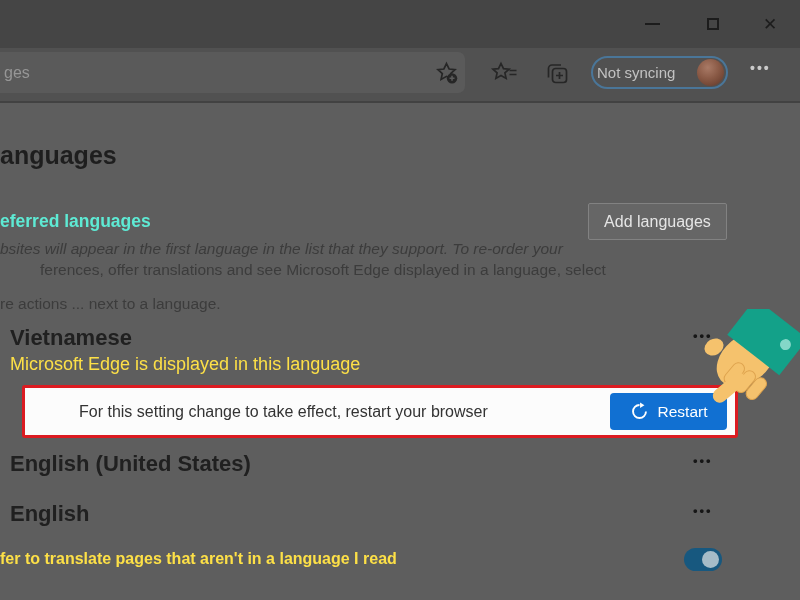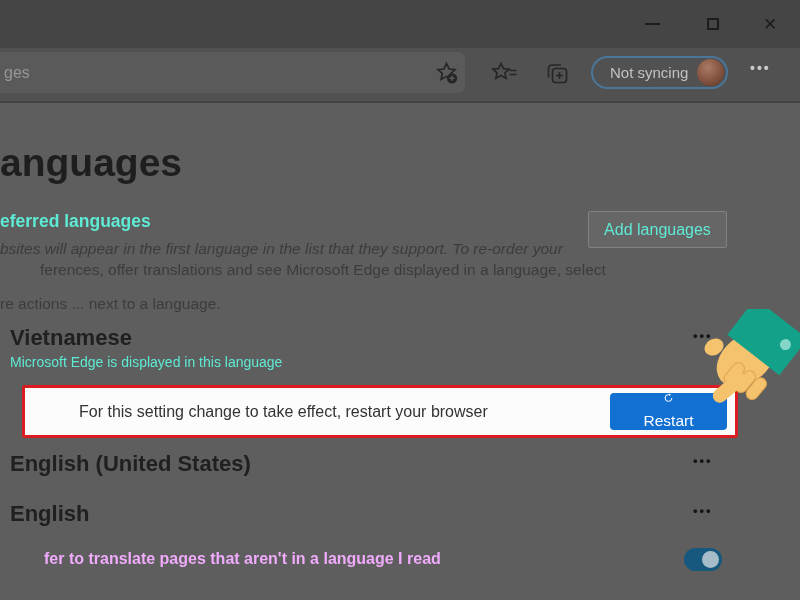--- a/index.html
+++ b/index.html
@@ -13,45 +13,45 @@
   .min-glyph { width:15px; height:2px; background:#1c1c1c; }
   .max-glyph { width:12px; height:12px; border:2px solid #1c1c1c; }
   .close-glyph { font-size:17px; color:#1c1c1c; line-height:1; }
 
   
   .toolbar { left:0; top:48px; width:800px; height:53px; background:#515151; }
   .addressbar { left:0; top:52px; width:465px; height:41px; background:#5a5a5a; border-radius:0 7px 7px 0; }
   .address-text { position:absolute; left:4px; top:0; height:41px; display:flex; align-items:center; color:#969696; font-size:16px; }
   .tb-icon { position:absolute; display:flex; align-items:center; justify-content:center; }
   .pill { left:591px; top:56px; width:137px; height:33px; border:2px solid #4a7699; border-radius:17px; display:flex; align-items:center; }
-  .pill-label { margin-left:17px; color:#c2c2c2; font-size:15px; }
+  .pill-label { margin-left:4px; color:#c2c2c2; font-size:15px; }
   .avatar { position:absolute; right:2px; top:1px; width:27px; height:27px; border-radius:50%;
             background:radial-gradient(circle at 40% 32%, #a97a66 0%, #8a5a46 45%, #5e3526 100%); }
   .dots { letter-spacing:2px; font-weight:bold; }
   .toolbar-dots { left:750px; top:60px; color:#cacaca; font-size:14px; }
   .divider { left:0; top:101px; width:800px; height:2px; background:#424242; }
 
   
-  .page-title { left:0; top:141px; font-size:39px; font-weight:600; color:#1e1e1e; }
+  .page-title { left:0; top:141px; font-size:25px; font-weight:600; color:#1e1e1e; }
   .section-heading { left:0; top:211px; font-size:17.5px; font-weight:bold; color:#5eead4; }
   .add-btn { left:588px; top:203px; width:139px; height:37px; background:#666666; border:1px solid #828282;
-             border-radius:2px; color:#5eead4; font-size:16px; display:flex; align-items:center; justify-content:center;margin-top:8px; }
+             border-radius:2px; color:#e5e5e5; font-size:16px; display:flex; align-items:center; justify-content:center; }
   .desc { left:0; top:239px; font-size:15.5px; color:#3c3c3c; line-height:19.5px; white-space:nowrap; }
   .lang-name { font-size:22px; font-weight:600; color:#202020; }
-  .lang-sub { font-size:14px; color:#5eead4; }
+  .lang-sub { font-size:18px; color:#fde047; }
   .row-dots { color:#161616; font-size:13px; }
-  .offer-label { left:0; top:550px; font-size:16px; font-weight:600; color:#f0abfc;margin-left:44px; }
+  .offer-label { left:0; top:550px; font-size:16px; font-weight:600; color:#fde047; }
 
   
   .banner { left:22px; top:385px; width:716px; height:53px; background:#fcfcfc; border:3px solid #dc1b21;
             border-radius:3px; z-index:3; display:flex; align-items:center;padding-left:40px; }
   .banner-msg { margin-left:14px; font-size:16px; color:#333333; }
   .restart-btn { position:absolute; right:8px; top:5px; width:117px; height:37px; background:#1170d2; border:none;
                  border-radius:4px; display:flex; align-items:center; justify-content:center; gap:9px;
-                 color:#ffffff; font-size:15.5px; font-family:"Liberation Sans",sans-serif;flex-direction:column; }
+                 color:#ffffff; font-size:15.5px; font-family:"Liberation Sans",sans-serif; }
 
   
   .toggle { left:684px; top:548px; width:38px; height:23px; border-radius:12px; background:#17587f; }
   .knob { position:absolute; right:3px; top:3px; width:17px; height:17px; border-radius:50%; background:#a6bcc8; }
 
   .hand { left:690px; top:309px; z-index:5; }
 </style>
 </head>
 <body>
 

